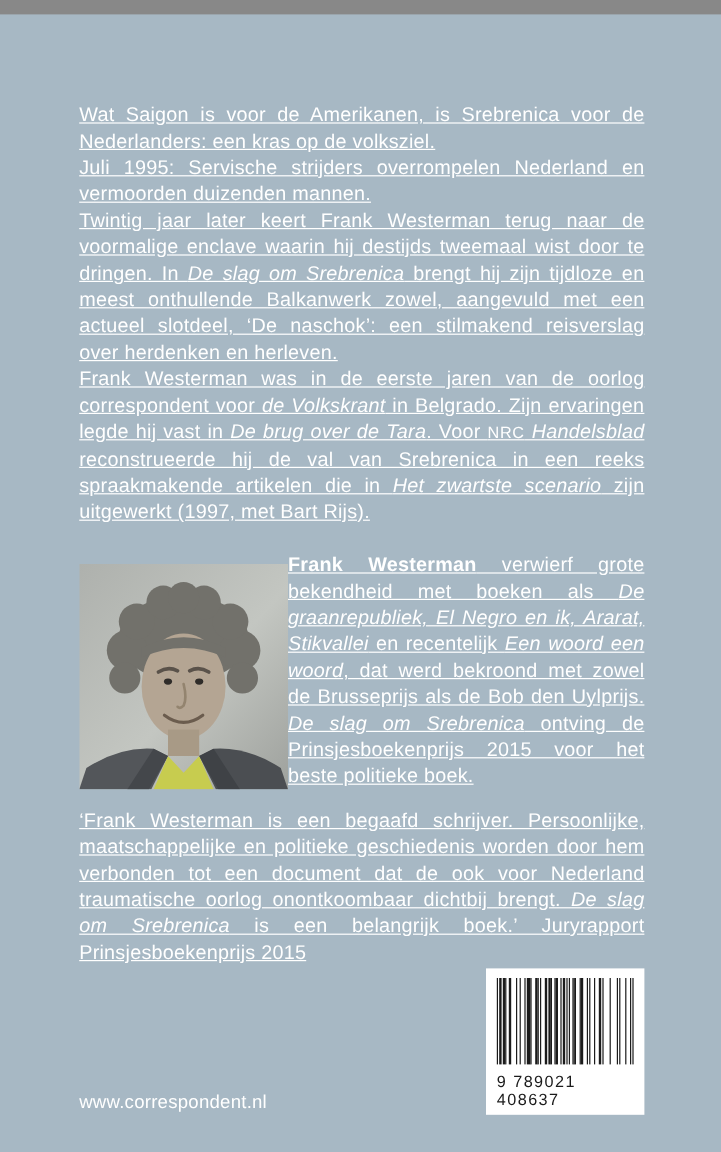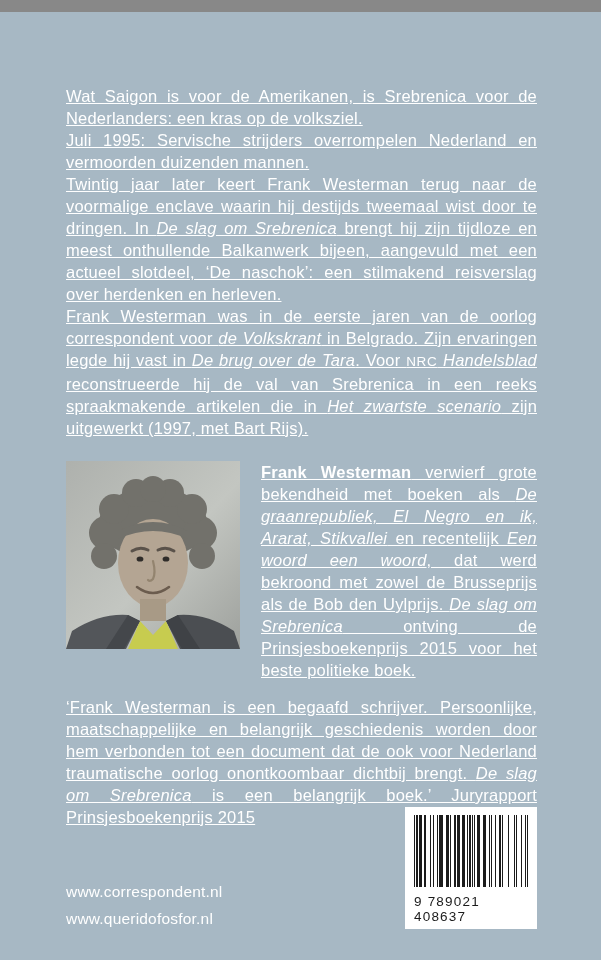--- a/index.html
+++ b/index.html
@@ -16,21 +16,21 @@
     margin:0;
     font-size:16.5px;
     line-height:22px;
     text-align:justify;
     letter-spacing:0.2px;
   }
   .gap-above{margin-top:22px;}
   .it{font-style:italic;}
   .bd{font-weight:bold;}
   .sc{font-size:0.82em;letter-spacing:0.6px;}
-  .bio{display:flex;gap:21px;margin-top:22px;align-items:flex-start;}
+  .bio{display:flex;gap:0;margin-top:22px;align-items:flex-end;}
   .photo{width:174px;height:188px;flex:0 0 174px;overflow:hidden;}
   .photo svg{display:block;}
   .bio p{flex:1;}
   .quote{margin-top:15px;}
   .urls{
     position:absolute;left:66px;bottom:40px;
     font-size:15.5px;line-height:27px;letter-spacing:0.2px;
   }
   .barcode-box{
     position:absolute;right:64px;bottom:43px;
@@ -53,21 +53,21 @@
 </head>
 <body>
 
 <div class="page">
 
   <main class="content">
 
     <section>
       <p><span>Wat Saigon is voor de Amerikanen, is Srebrenica voor de Nederlanders: een kras op de volksziel.</span></p>
       <p><span>Juli 1995: Servische strijders overrompelen Nederland en vermoorden duizenden mannen.</span></p>
-      <p><span>Twintig jaar later keert Frank Westerman terug naar de voormalige enclave waarin hij destijds tweemaal wist door te dringen. In </span><span class="it">De slag om Srebrenica</span><span> brengt hij zijn tijdloze en meest onthullende Balkanwerk bijeen, aangevuld met een actueel slotdeel, ‘De naschok’: een stilmakend reisverslag over herdenken en herleven.</span></p>
+      <p><span>Twintig jaar later keert Frank Westerman terug naar de voormalige enclave waarin hij destijds tweemaal wist door te dringen. In </span><span class="it">De slag om Srebrenica</span><span> brengt hij zijn tijdloze en meest onthullende Balkanwerk zowel, aangevuld met een actueel slotdeel, ‘De naschok’: een stilmakend reisverslag over herdenken en herleven.</span></p>
       <p class="gap-above"><span>Frank Westerman was in de eerste jaren van de oorlog correspondent voor </span><span class="it">de Volkskrant</span><span> in Belgrado. Zijn ervaringen legde hij vast in </span><span class="it">De brug over de Tara</span><span>. Voor </span><span class="sc">NRC</span><span class="it"> Handelsblad</span><span> reconstrueerde hij de val van Srebrenica in een reeks spraakmakende artikelen die in </span><span class="it">Het zwartste scenario</span><span> zijn uitgewerkt (1997, met Bart Rijs).</span></p>
     </section>
 
     <section class="bio">
       <div class="photo">
         <svg width="174" height="188" viewBox="0 0 174 188" xmlns="http://www.w3.org/2000/svg" aria-hidden="true">
           <defs>
             <linearGradient id="phbg" x1="0" y1="0" x2="1" y2="1">
               <stop offset="0" stop-color="#aeb1ad"></stop>
               <stop offset="0.55" stop-color="#c3c6c1"></stop>
@@ -111,28 +111,27 @@
           <path d="M74 160 L87 174 L100 160 L112 188 L62 188 Z" fill="#c7cc4f"></path>
 
           <path d="M62 154 L74 160 L58 188 L40 188 Z" fill="#44474b"></path>
           <path d="M112 154 L100 160 L116 188 L134 188 Z" fill="#3f4246"></path>
         </svg>
       </div>
       <p><span class="bd">Frank Westerman</span><span> verwierf grote bekendheid met boeken als </span><span class="it">De graanrepubliek, El Negro en ik, Ararat, Stikvallei</span><span> en recentelijk </span><span class="it">Een woord een woord</span><span>, dat werd bekroond met zowel de Brusseprijs als de Bob den Uylprijs. </span><span class="it">De slag om Srebrenica</span><span> ontving de Prinsjesboekenprijs 2015 voor het beste politieke boek.</span></p>
     </section>
 
     <section class="quote">
-      <p><span>‘Frank Westerman is een begaafd schrijver. Persoonlijke, maatschappelijke en belangrijk geschiedenis worden door hem verbonden tot een document dat de ook voor Nederland traumatische oorlog onontkoombaar dichtbij brengt. </span><span class="it">De slag om Srebrenica</span><span> is een belangrijk boek.’ Juryrapport Prinsjesboekenprijs 2015</span></p>
+      <p><span>‘Frank Westerman is een begaafd schrijver. Persoonlijke, maatschappelijke en politieke geschiedenis worden door hem verbonden tot een document dat de ook voor Nederland traumatische oorlog onontkoombaar dichtbij brengt. </span><span class="it">De slag om Srebrenica</span><span> is een belangrijk boek.’ Juryrapport Prinsjesboekenprijs 2015</span></p>
     </section>
 
   </main>
 
   <div class="urls">
     <div>www.correspondent.nl</div>
-    <div>www.queridofosfor.nl</div>
   </div>
 
   <div class="barcode-box">
     <div class="bars" id="bars">
         <div class="bar on"></div>
         <div class="bar"></div>
         <div class="bar on"></div>
         <div class="bar"></div>
         <div class="bar on"></div>
         <div class="bar on"></div>

